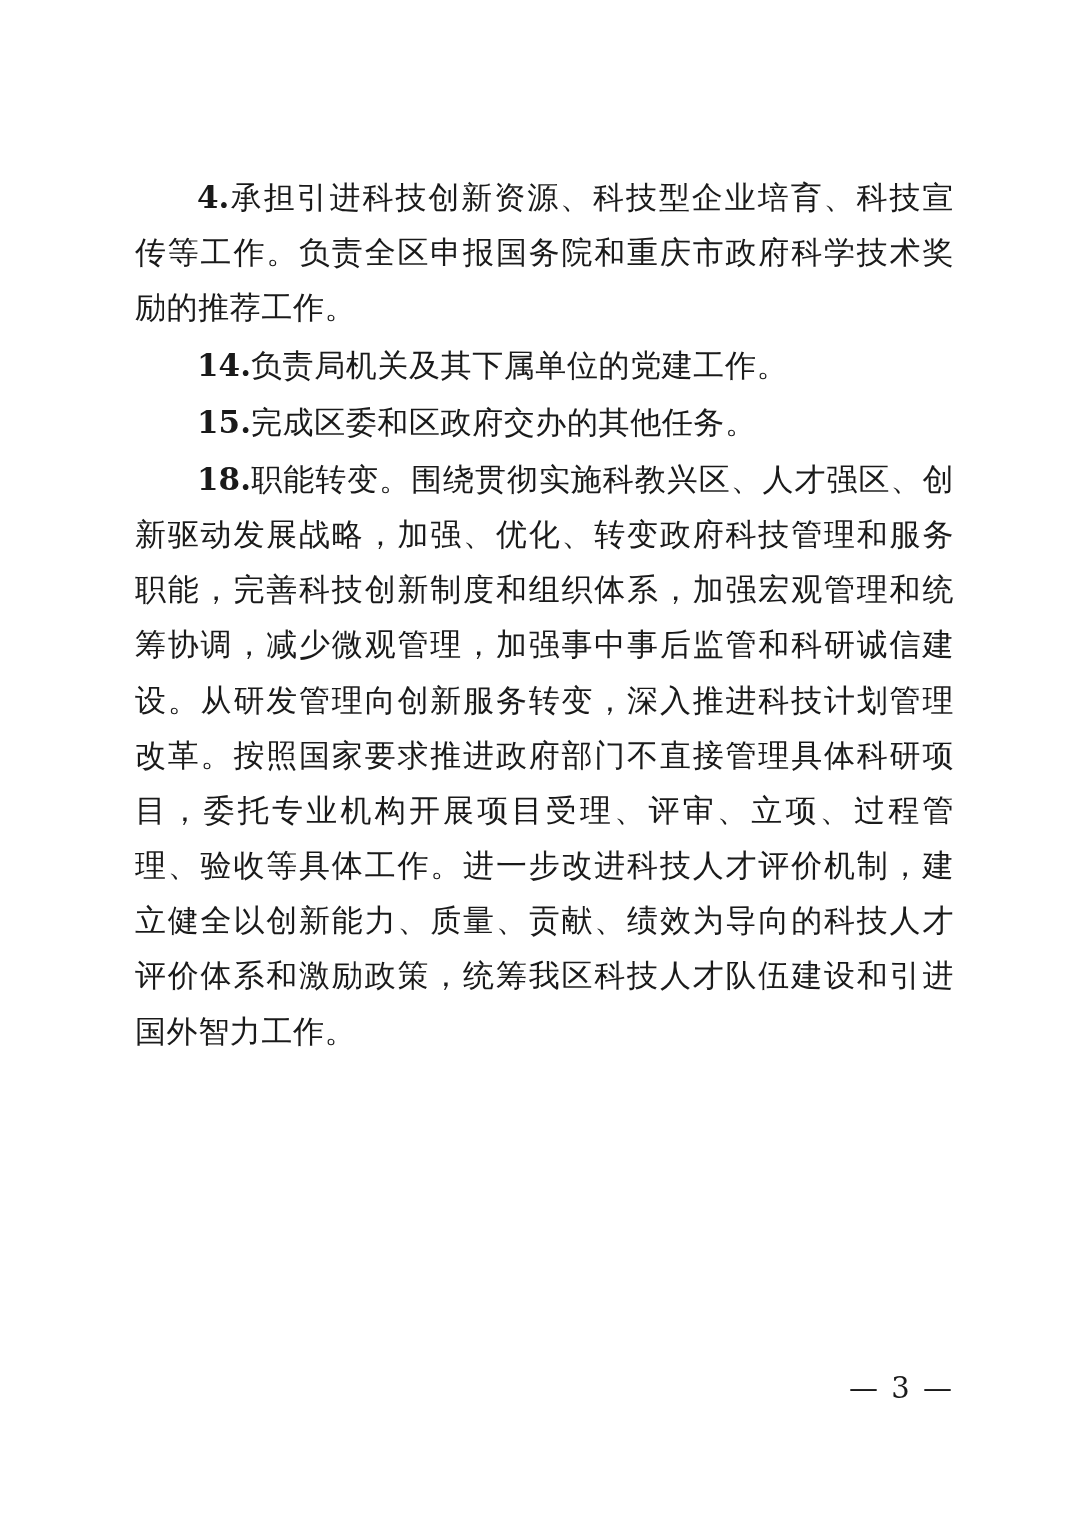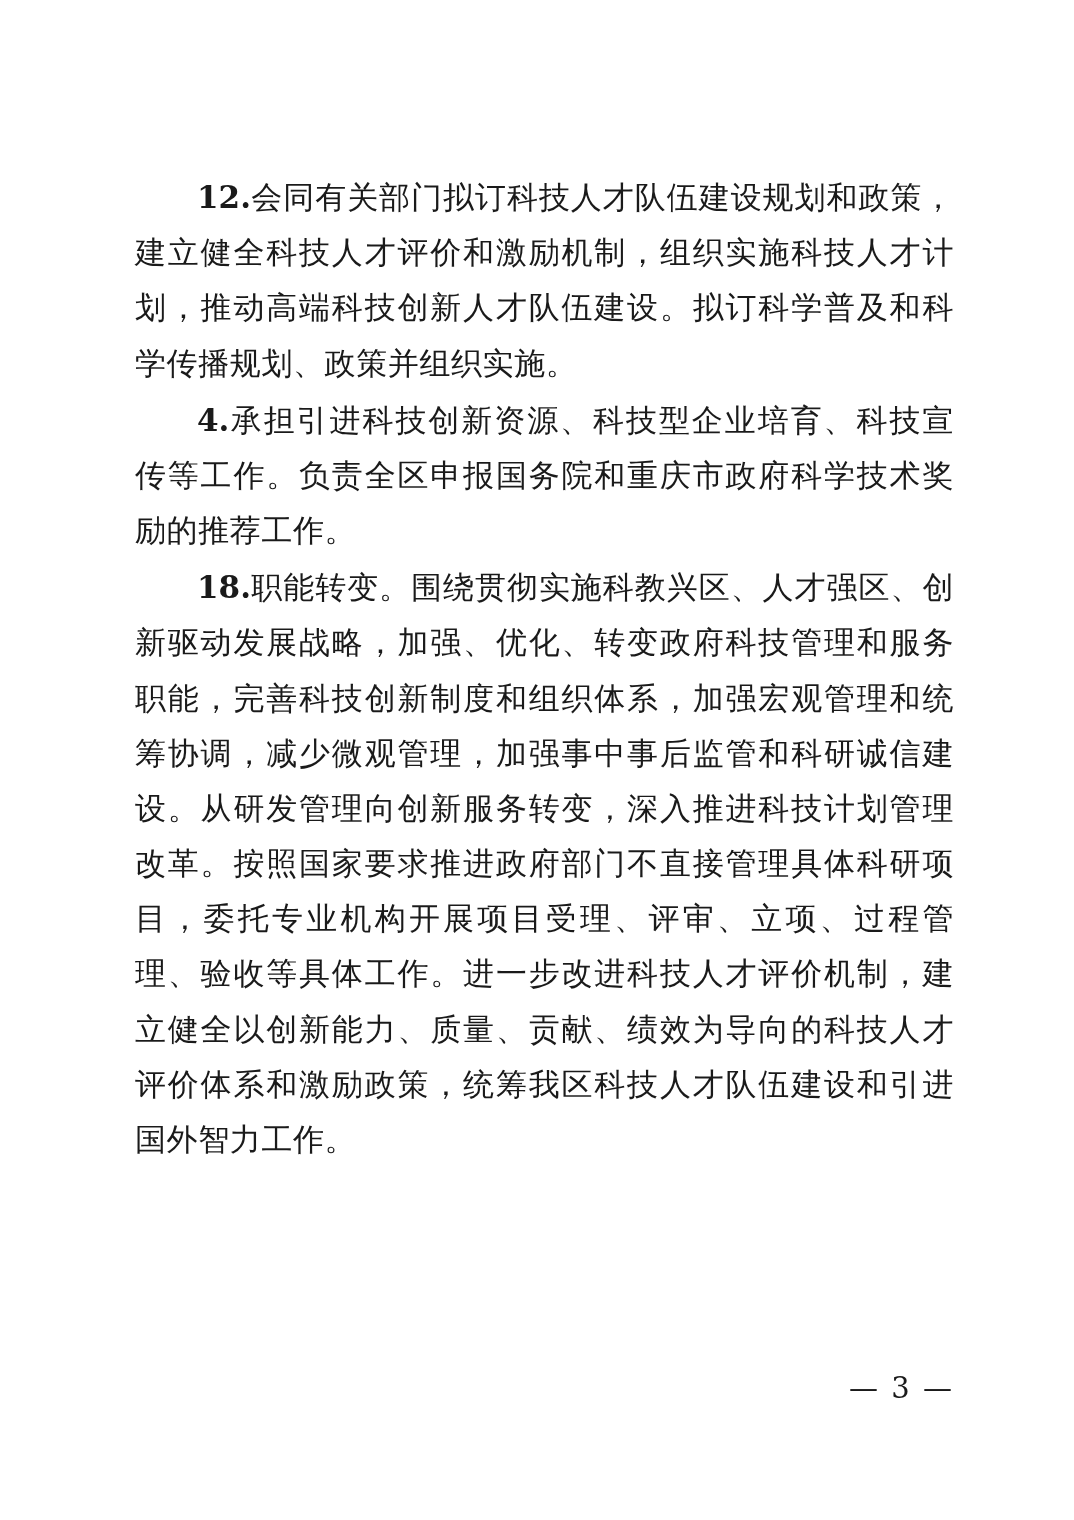--- a/index.html
+++ b/index.html
@@ -57,29 +57,32 @@
     color: #1a1a1a;
     font-family: "DejaVu Serif", "Liberation Serif", serif;
   }
 </style>
 </head>
 <body>
 
 <div class="page">
   <div class="body-text">
 
-    <p class="para">
-      <span class="num">12.</span><span>会同有关部门拟订科技人才队伍建设规划和政策，建立健全科技人才评价和激励机制，组织实施科技人才计划，推动高端科技创新人才队伍建设。拟订科学普及和科学传播规划、政策并组织实施。</span>
-    </p>
 
     <p class="para">
       <span class="num">4.</span><span>承担引进科技创新资源、科技型企业培育、科技宣传等工作。负责全区申报国务院和重庆市政府科学技术奖励的推荐工作。</span>
     </p>
 
+    <p class="para">
+      <span class="num">14.</span><span>负责局机关及其下属单位的党建工作。</span>
+    </p>
 
+    <p class="para">
+      <span class="num">15.</span><span>完成区委和区政府交办的其他任务。</span>
+    </p>
 
     <p class="para">
       <span class="num">18.</span><span>职能转变。围绕贯彻实施科教兴区、人才强区、创新驱动发展战略，加强、优化、转变政府科技管理和服务职能，完善科技创新制度和组织体系，加强宏观管理和统筹协调，减少微观管理，加强事中事后监管和科研诚信建设。从研发管理向创新服务转变，深入推进科技计划管理改革。按照国家要求推进政府部门不直接管理具体科研项目，委托专业机构开展项目受理、评审、立项、过程管理、验收等具体工作。进一步改进科技人才评价机制，建立健全以创新能力、质量、贡献、绩效为导向的科技人才评价体系和激励政策，统筹我区科技人才队伍建设和引进国外智力工作。</span>
     </p>
 
     <div class="gap-medium"></div>
 
 
   </div>
 

